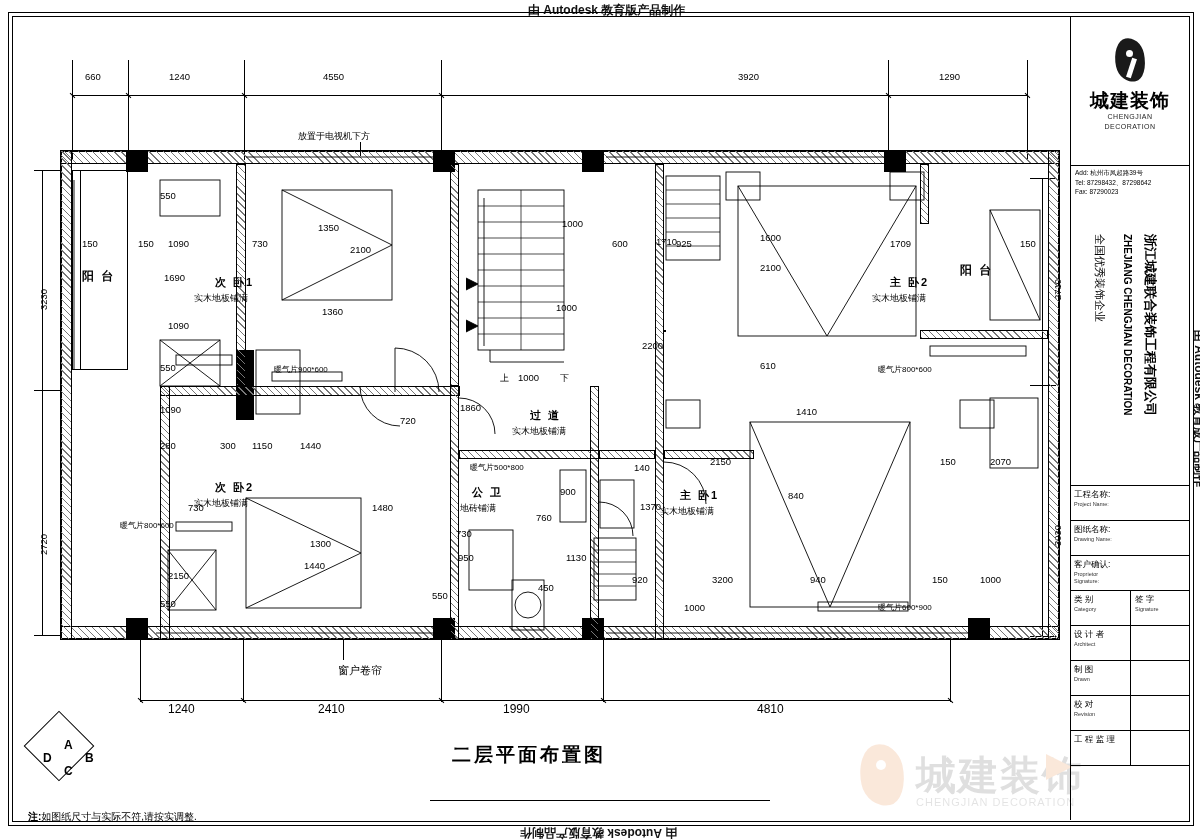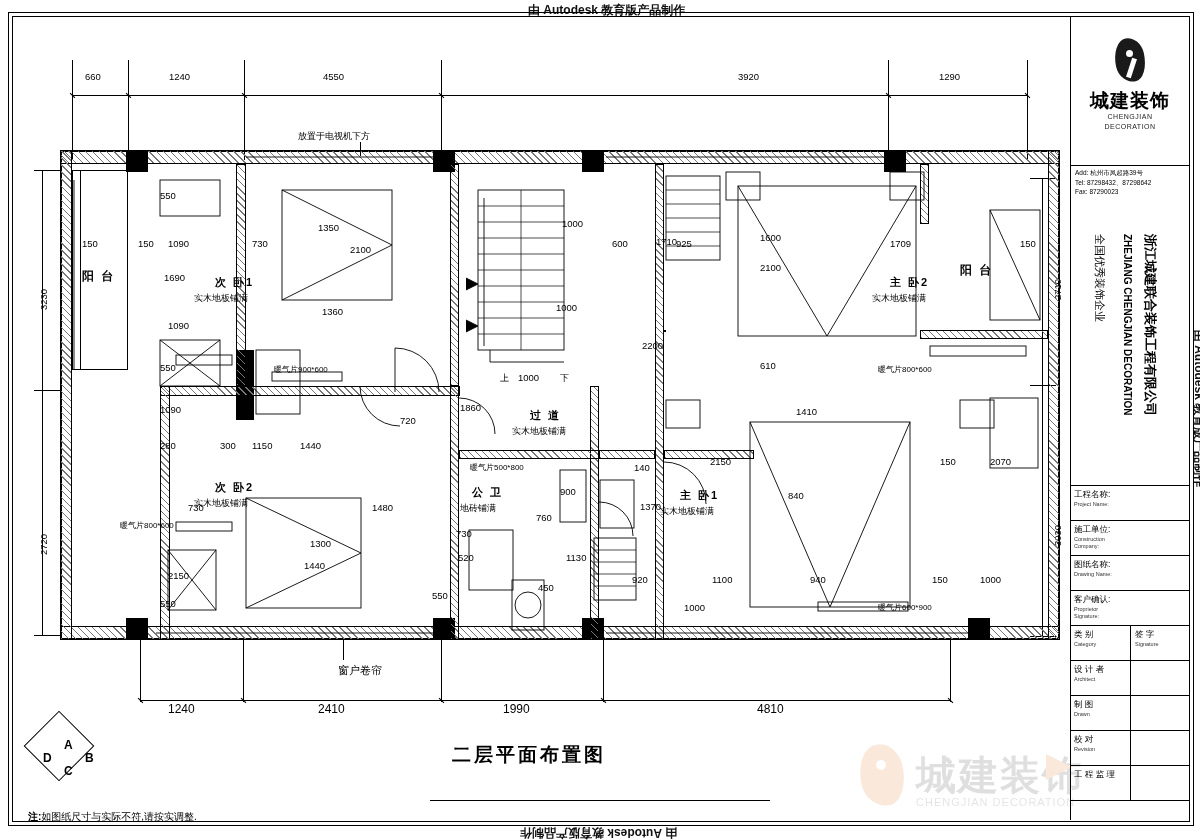--- a/index.html
+++ b/index.html
@@ -119,25 +119,20 @@
     <div class="tb-vert">
       <div class="vtext v1">浙江城建联合装饰工程有限公司</div>
       <div class="vtext v2">ZHEJIANG CHENGJIAN DECORATION</div>
       <div class="vtext v3">全国优秀装饰企业</div>
     </div>
 
     <div class="tb-rows">
       <div class="tb-row">
         <span class="cn">工程名称:</span>
         <span class="en">Project Name:</span>
-        <span class="val"></span>
-      </div>
-      <div class="tb-row">
-        <span class="cn">施工单位:</span>
-        <span class="en">Construction Company:</span>
         <span class="val"></span>
       </div>
       <div class="tb-row">
         <span class="cn">图纸名称:</span>
         <span class="en">Drawing Name:</span>
         <span class="val"></span>
       </div>
       <div class="tb-row">
         <span class="cn">客户确认:</span>
         <span class="en">Proprietor Signature:</span>
@@ -428,26 +423,26 @@
     <div class="dim" style="left:930px;top:306px;">2070</div>
     <div class="dim" style="left:128px;top:352px;">730</div>
     <div class="dim" style="left:312px;top:352px;">1480</div>
     <div class="dim" style="left:396px;top:378px;">730</div>
     <div class="dim" style="left:500px;top:336px;">900</div>
     <div class="dim" style="left:476px;top:362px;">760</div>
     <div class="dim" style="left:580px;top:351px;">1370</div>
     <div class="dim" style="left:108px;top:420px;">2150</div>
     <div class="dim" style="left:250px;top:388px;">1300</div>
     <div class="dim" style="left:244px;top:410px;">1440</div>
-    <div class="dim" style="left:398px;top:402px;">520</div>
+    <div class="dim" style="left:398px;top:402px;">950</div>
     <div class="dim" style="left:470px;top:402px;margin-left:36px;">1130</div>
     <div class="dim" style="left:478px;top:432px;">450</div>
     <div class="dim" style="left:624px;top:452px;">1000</div>
     <div class="dim" style="left:572px;top:424px;">920</div>
-    <div class="dim" style="left:652px;top:424px;">1100</div>
+    <div class="dim" style="left:652px;top:424px;">3200</div>
     <div class="dim" style="left:742px;top:424px;margin-left:8px;">940</div>
     <div class="dim" style="left:872px;top:424px;">150</div>
     <div class="dim" style="left:920px;top:424px;">1000</div>
     <div class="dim" style="left:580px;top:190px;"></div>
     <div class="dim" style="left:574px;top:312px;">140</div>
     <div class="dim" style="left:372px;top:440px;">550</div>
     <div class="dim" style="left:100px;top:448px;">550</div>
   </div>
 
   <div class="lbl" style="left:298px;top:130px;">放置于电视机下方</div>

